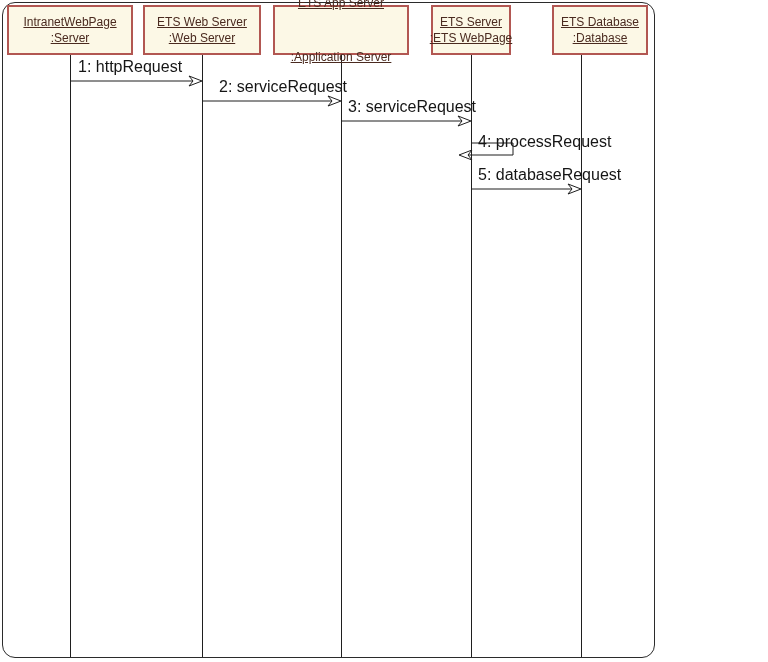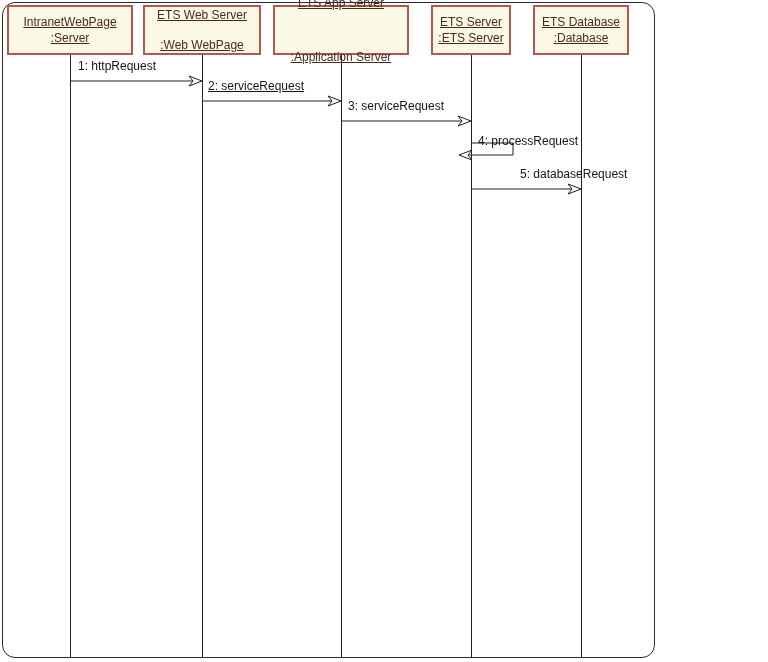--- a/index.html
+++ b/index.html
@@ -15,21 +15,21 @@
     position:absolute;width:1px;top:55px;height:602px;background:#1f1f1f;
   }
   .actor-box{
     position:absolute;top:5px;height:50px;box-sizing:border-box;
     background:#fcf8e6;border:2px solid #b25752;
     display:flex;flex-direction:column;align-items:center;justify-content:center;
     text-align:center;line-height:16px;font-size:12px;color:#4a2a1f;
   }
   .actor-box span{text-decoration:underline;white-space:nowrap;}
   .msg-label{
-    position:absolute;font-size:12px;color:#151515;white-space:nowrap;line-height:13px;
+    position:absolute;font-size:16px;color:#151515;white-space:nowrap;line-height:13px;
   }
   svg.arrows{position:absolute;left:0;top:0;pointer-events:none;}
 </style>
 </head>
 <body>
 
 <div class="canvas">
   <div class="frame"></div>
   <div id="lifelines">
       <div class="lifeline" style="left: 70px;"></div>
@@ -50,37 +50,37 @@
       <polygon points="459,155 472,150 468,155 472,160" fill="#ffffff" stroke="#1f1f1f" stroke-width="1"></polygon>
       <line x1="468" y1="155" x2="513" y2="155" stroke="#1f1f1f" stroke-width="1"></line>
       <polygon points="581,189 568,184 572,189 568,194" fill="#ffffff" stroke="#1f1f1f" stroke-width="1"></polygon>
       <line x1="471" y1="189" x2="572" y2="189" stroke="#1f1f1f" stroke-width="1"></line>
     </svg>
   <div id="actors">
       <div class="actor-box" style="left: 7px; width: 126px;">
         <span>IntranetWebPage</span>
         <span>:Server</span>
       </div>
-      <div class="actor-box" style="left: 143px; width: 118px; justify-content: space-between;">
+      <div class="actor-box" style="left: 143px; width: 118px;">
         <span>ETS Web Server</span>
-        <span>:Web WebPage</span>
+        <span>:Web Server</span>
       </div>
       <div class="actor-box" style="left: 273px; width: 136px; gap: 38px;">
         <span>ETS App Server</span>
         <span>:Application Server</span>
       </div>
       <div class="actor-box" style="left: 431px; width: 80px;">
         <span>ETS Server</span>
-        <span>:ETS Server</span>
+        <span>:ETS WebPage</span>
       </div>
-      <div class="actor-box" style="left: 533px; width: 96px;">
+      <div class="actor-box" style="left: 552px; width: 96px;">
         <span>ETS Database</span>
         <span>:Database</span>
       </div>
     </div>
   <div id="labels">
       <div class="msg-label" style="left: 78px; top: 60px;">1: httpRequest</div>
-      <div class="msg-label" style="left: 208px; top: 80px; text-decoration: underline;">2: serviceRequest</div>
+      <div class="msg-label" style="left: 219px; top: 80px;">2: serviceRequest</div>
       <div class="msg-label" style="left: 348px; top: 100px;">3: serviceRequest</div>
       <div class="msg-label" style="left: 478px; top: 135px;">4: processRequest</div>
-      <div class="msg-label" style="left: 478px; top: 168px; margin-left: 42px;">5: databaseRequest</div>
+      <div class="msg-label" style="left: 478px; top: 168px;">5: databaseRequest</div>
     </div>
 </div>
 
 </body></html>

